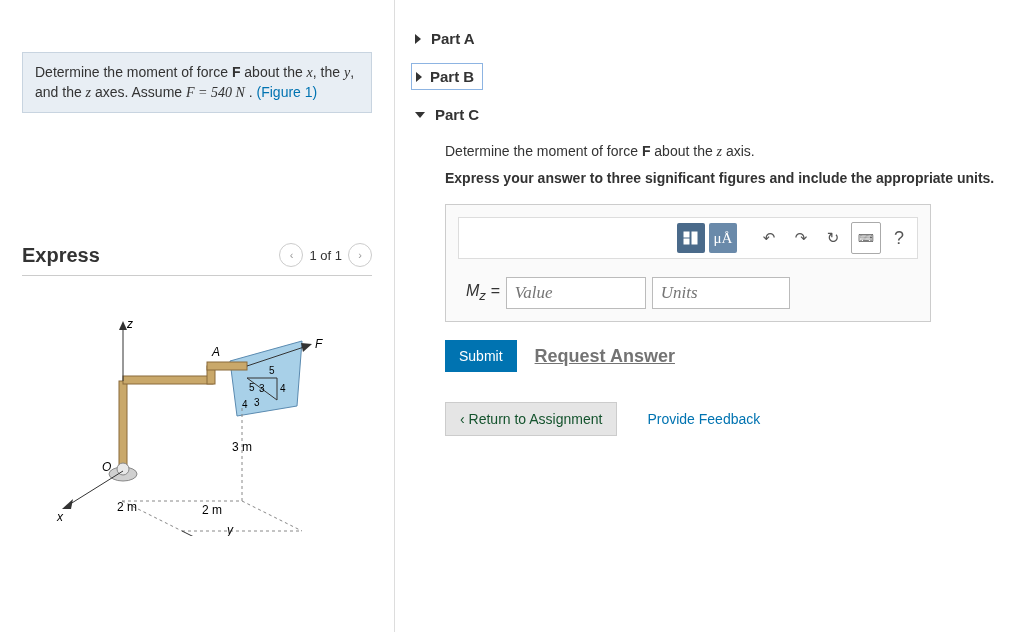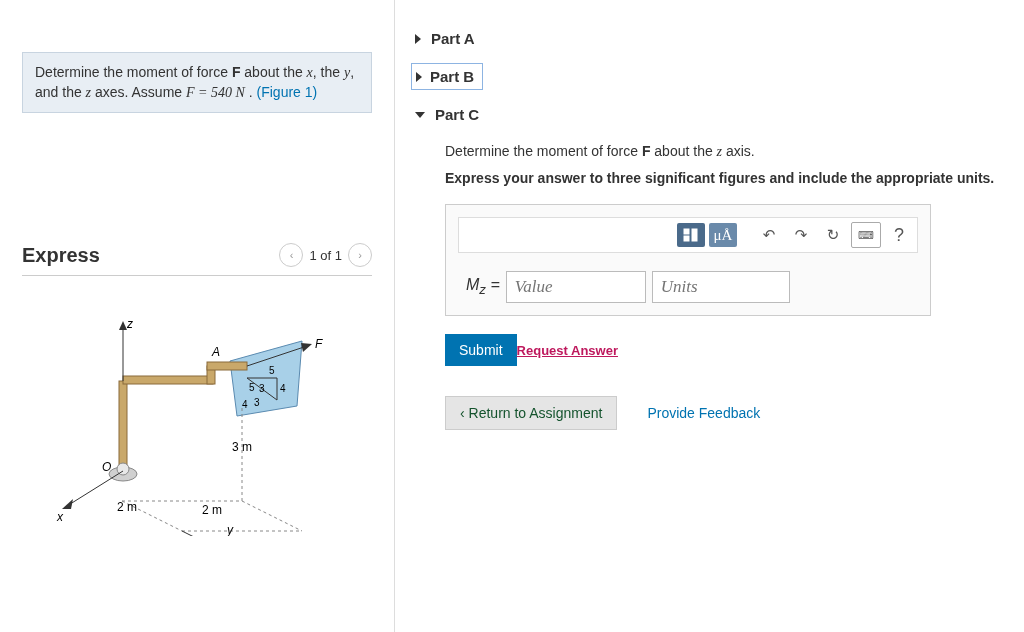--- a/index.html
+++ b/index.html
@@ -19,31 +19,31 @@
 .part-row .arrow{width:0;height:0}
 .arrow-right{border-top:5px solid transparent;border-bottom:5px solid transparent;border-left:6px solid #333}
 .arrow-down{border-left:5px solid transparent;border-right:5px solid transparent;border-top:6px solid #333}
 .part-b{border:1px solid #8db4e2;padding:4px 8px 4px 4px;display:inline-flex;align-items:center;gap:8px;margin-left:-4px}
 .part-label{font-weight:bold;font-size:15px}
 .part-c-content{padding:10px 0 0 30px}
 .question-text{margin-bottom:10px}
 .instruct{font-weight:bold;margin-bottom:18px}
 .answer-box{border:1px solid #ccc;padding:12px;width:460px;background:#fafafa}
 .toolbar{display:flex;align-items:center;justify-content:flex-end;gap:4px;margin-bottom:18px;padding:4px;border:1px solid #ddd;background:#fff}
-.tb-btn{width:28px;height:24px;display:flex;align-items:center;justify-content:center;color:#555;cursor:pointer;font-size:15px;border-radius:2px}
+.tb-btn{width:28px;height:30px;display:flex;align-items:center;justify-content:center;color:#555;cursor:pointer;font-size:15px;border-radius:2px}
 .tb-btn.active{background:#4a6a8a;color:#fff}
 .tb-btn.mu{background:#6a8aaa;color:#fff;font-family:'Times New Roman',serif}
 .input-row{display:flex;align-items:center;gap:6px;padding:0 8px}
 .label-eq{font-family:Liberation Sans, sans-serif;font-style:italic;font-size:16px}
 .val-input{height:32px;border:1px solid #bbb;padding:0 8px;font-family:'Times New Roman',serif;font-style:italic;font-size:17px;color:#999;box-sizing:border-box}
 .val-input.value{width:140px}
 .val-input.units{width:138px}
-.action-row{display:flex;align-items:center;margin-top:18px}
+.action-row{display:flex;align-items:center;gap:18px;margin-top:18px}
 .submit-btn{background:#0073b1;color:#fff;border:none;padding:8px 14px;font-size:14px;cursor:pointer}
-.req-link{color:#be185d;font-weight:bold;text-decoration:underline;cursor:pointer;font-size:13px}
+.req-link{color:#737373;font-weight:bold;text-decoration:underline;cursor:pointer;font-size:18px}
 .return-row{display:flex;align-items:center;gap:30px;margin-top:30px}
 .return-btn{background:#e5e5e5;border:1px solid #ccc;padding:8px 14px;font-size:14px;cursor:pointer;color:#14532d}
 .feedback-link{color:#0073b1;cursor:pointer;font-size:14px}
 </style>
 </head>
 <body>
 
 <div class="container">
   <div class="left-col">
     <div class="problem-box">

